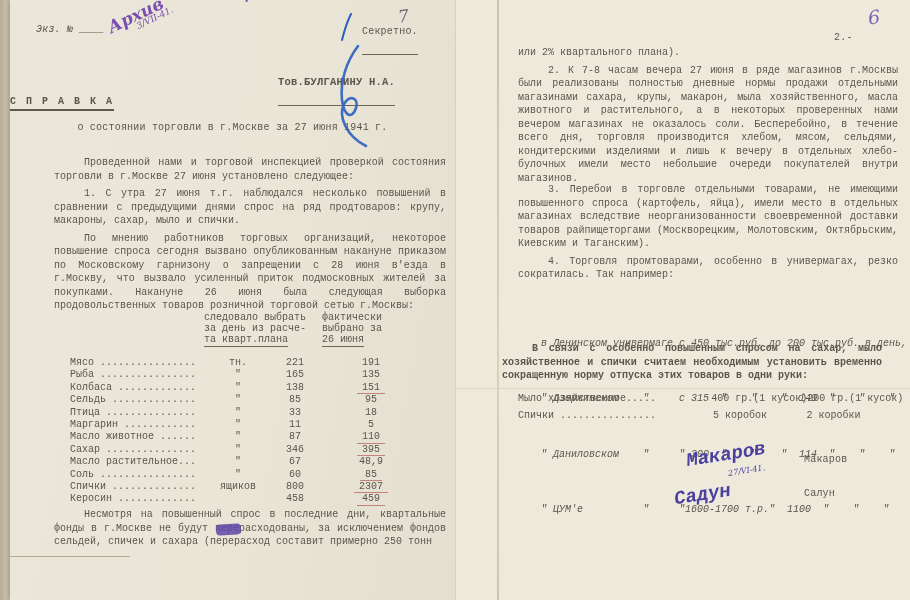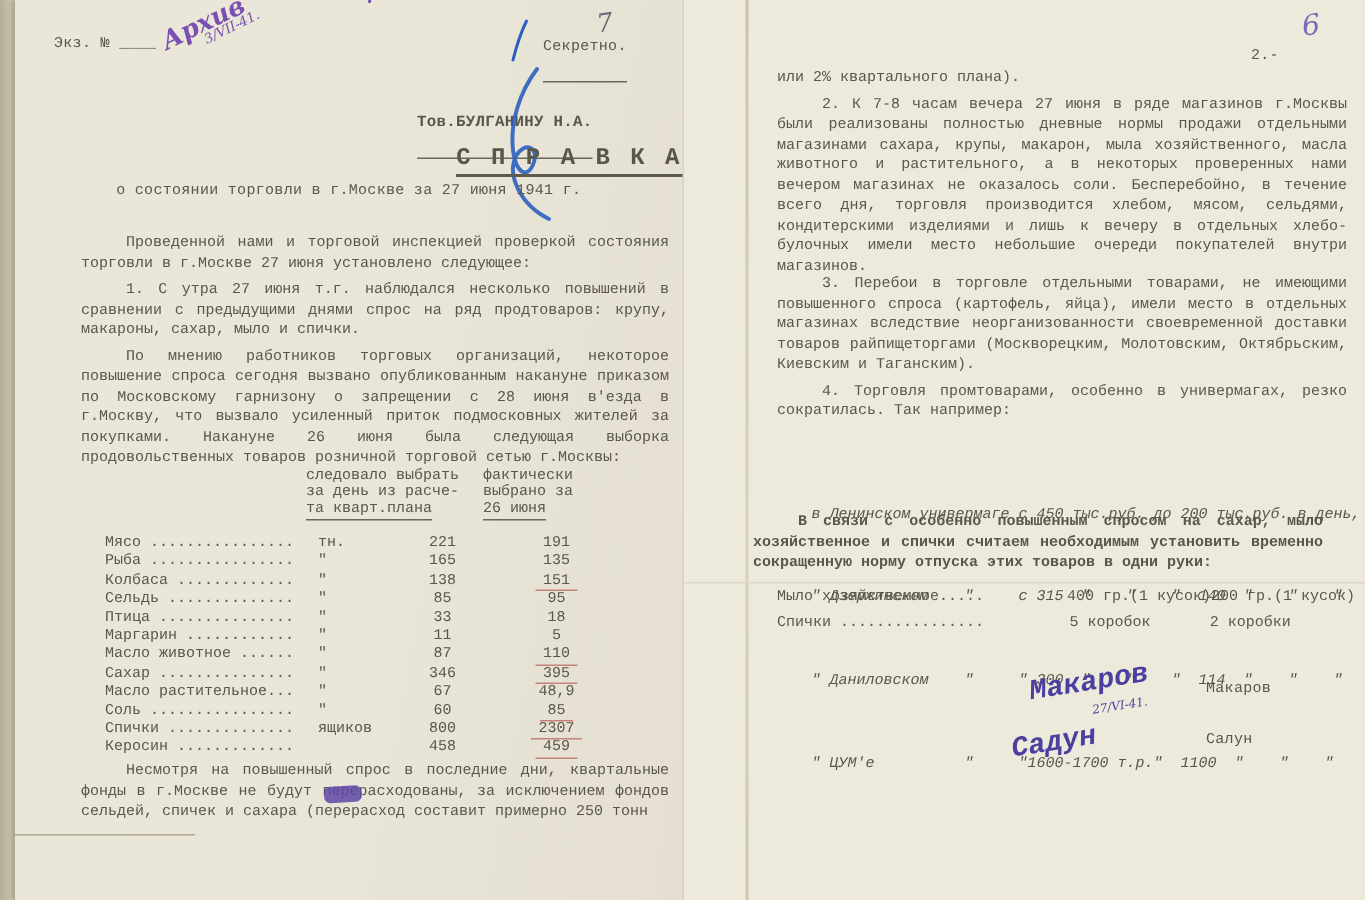--- a/index.html
+++ b/index.html
@@ -22,27 +22,27 @@
   .fold-h{position:absolute;left:0;top:388px;width:454px;height:1px;
          background:#d8d2bf;opacity:.8;}
 
   .typed{font-size:10px;letter-spacing:.2px;}
   .u{border-bottom:1px solid #6b665a;padding-bottom:17px;}
   .para{margin:0 0 4px 0;text-indent:30px;text-align:justify;
         font-size:10px;line-height:13.5px;}
   .para.noindent{text-indent:0;}
 
   
-  .exz{position:absolute;left:26px;top:24px;font-size:10px;}
+  .exz{position:absolute;left:26px;top:24px;font-size:10px;font-style:italic;}
   .secret{position:absolute;left:352px;top:26px;font-size:10px;}
   .pencil7{position:absolute;left:388px;top:6px;font-family:"DejaVu Serif",serif;
         font-style:italic;font-size:17px;color:#6f6878;transform:rotate(-8deg);}
   .addressee{position:absolute;left:268px;top:76px;font-size:10.5px;font-weight:bold;}
-  .title{position:absolute;left:0;top:96px;width:100%;text-align:right;
-        font-size:16px;font-weight:bold;letter-spacing:2px;}
+  .title{position:absolute;left:0;top:96px;width:100%;text-align:left;
+        font-size:10px;font-weight:bold;letter-spacing:2px;}
   .title span{border-bottom:2px solid #5f5a4e;padding-bottom:2px;}
   .subtitle{position:absolute;left:0;top:122px;width:100%;text-align:center;font-size:10px;}
   .p1-text{position:absolute;left:44px;top:156px;width:392px;}
   .p1-close{position:absolute;left:44px;top:508px;width:392px;}
 
   
   .script{font-family:"DejaVu Serif",serif;font-style:italic;}
   .archive-note{position:absolute;left:98px;top:8px;transform:rotate(-26deg);
         color:#7a4fb0;line-height:11px;}
   .archive-note .big{font-size:17px;font-weight:bold;}
@@ -58,21 +58,21 @@
 
   
   .t1{position:absolute;left:44px;top:312px;width:392px;font-size:10px;}
   .t1-head{display:flex;margin-left:150px;line-height:11px;margin-bottom:10px;}
   .t1-h{width:118px;}
   .t1-h div{white-space:pre;}
   .t1-h .hu{border-bottom:1px solid #6b665a;display:inline-block;padding-bottom:1px;}
   .t1-rows{}
   .t1-row{display:flex;line-height:12.4px;white-space:pre;}
   .t1-c-item{width:158px;text-align:center;}
-  .t1-c-unit{width:52px;}
+  .t1-c-unit{width:52px;text-align:center;}
   .t1-c-plan{width:62px;text-align:center;}
   .t1-c-fact{width:90px;text-align:center;}
   .mark{position:relative;display:inline-block;}
   .mark.on:after{content:"";position:absolute;left:-5px;right:-5px;bottom:0;
         height:1px;background:#c4827a;}
 
   
   .pagenum2{position:absolute;left:378px;top:32px;font-size:10px;}
   .p2-text1{position:absolute;left:62px;top:46px;width:380px;}
   .p2-text2{position:absolute;left:62px;top:183px;width:380px;}

